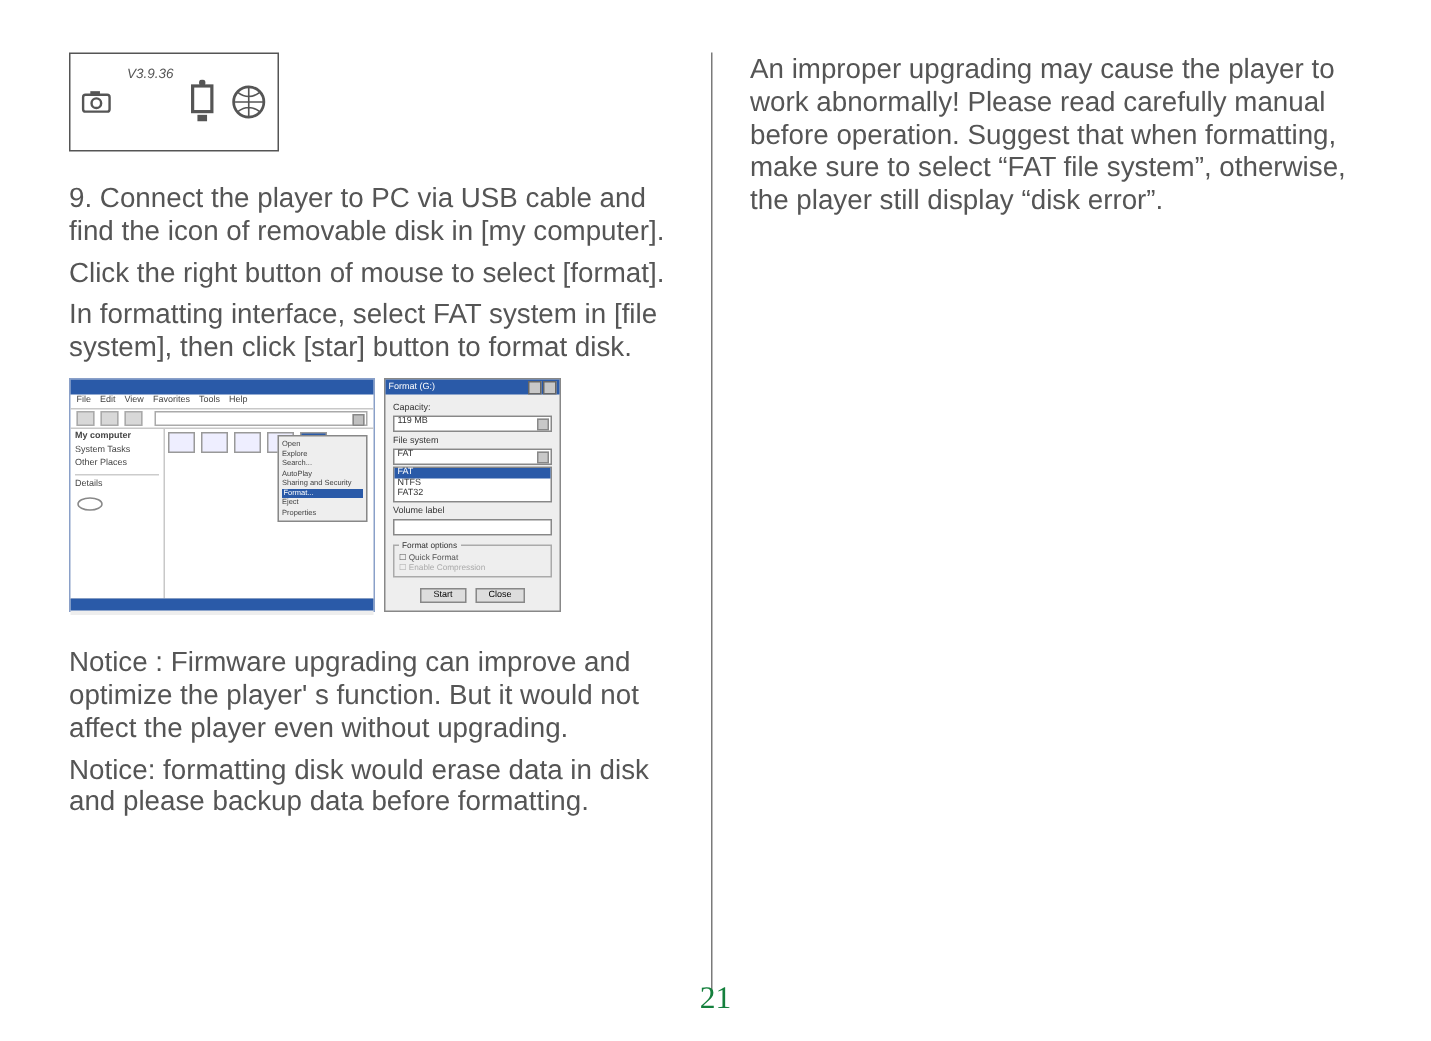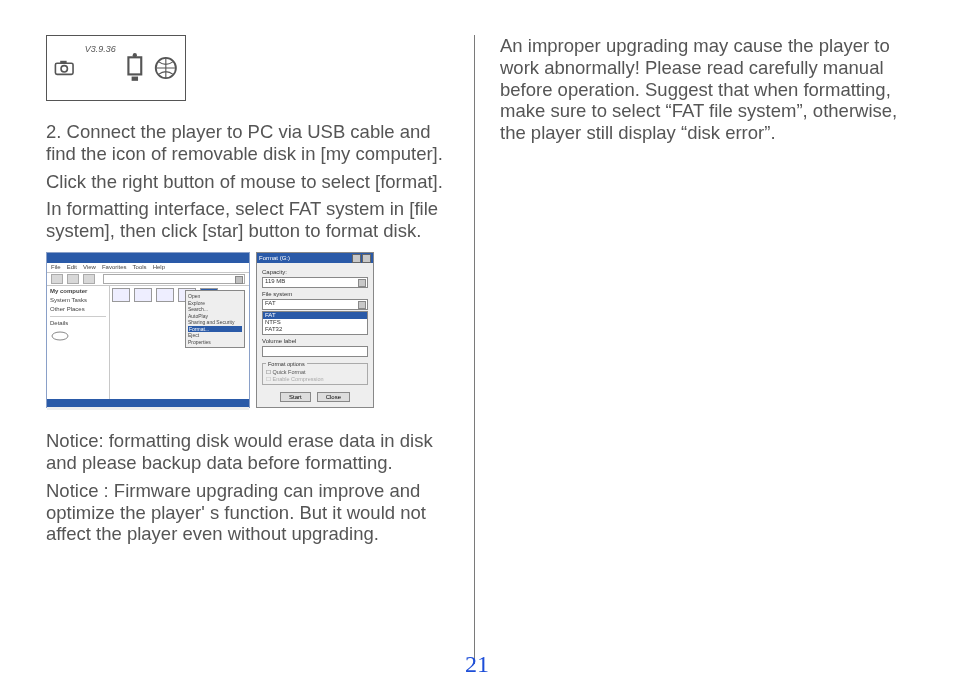--- a/index.html
+++ b/index.html
@@ -201,22 +201,22 @@
   .dialog .btnrow button {
     font-size:6px; padding:1px 8px; border:1px solid #888; background:#ddd;
   }
 
   .pagenum {
     position: absolute;
     bottom: 16px;
     left: 0; right: 0;
     text-align: center;
     font-family: "Times New Roman", serif;
-    font-size: 24px;
-    color: #1d4ed8;
+    font-size: 21px;
+    color: #15803d;
   }
 </style>
 </head>
 <body>
 
 <div class="page">
 
   <div class="divider"></div>
 
   <div class="col col-left">
@@ -238,21 +238,21 @@
           </svg>
       </span>
       <span class="ico">
         <svg viewBox="0 0 28 28">
             <circle cx="14" cy="14" r="11" fill="none" stroke="#555" stroke-width="2"></circle>
             <path d="M3 14h22M14 3v22M6 7q8 6 16 0M6 21q8 -6 16 0" fill="none" stroke="#555" stroke-width="1.2"></path>
           </svg>
       </span>
     </div>
 
-    <p class="p">2. Connect the player to PC via USB cable and find the icon of removable disk in [my computer].</p>
+    <p class="p">9. Connect the player to PC via USB cable and find the icon of removable disk in [my computer].</p>
     <p class="p">Click the right button of mouse to select [format].</p>
     <p class="p">In formatting interface, select FAT system in [file system], then click [star] button to format disk.</p>
 
     <div class="figure-shot">
 
       <div class="explorer">
         <div class="titlebar"></div>
         <div class="menubar">
           <span>File</span>
           <span>Edit</span>
@@ -336,22 +336,22 @@
           </fieldset>
         </div>
         <div class="btnrow">
           <button>Start</button>
           <button>Close</button>
         </div>
       </div>
 
     </div>
 
+    <p class="p">Notice : Firmware upgrading can improve and optimize the player' s function. But it would not affect the player even without upgrading.</p>
     <p class="p">Notice: formatting disk would erase data in disk and please backup data before formatting.</p>
-    <p class="p">Notice : Firmware upgrading can improve and optimize the player' s function. But it would not affect the player even without upgrading.</p>
   </div>
 
   <div class="col col-right">
     <p class="p">An improper upgrading may cause the player to work abnormally! Please read carefully manual before operation. Suggest that when formatting, make sure to select “FAT file system”, otherwise, the player still display “disk error”.</p>
     <div class="gap"></div>
   </div>
 
   <div class="pagenum">21</div>
 </div>
 

